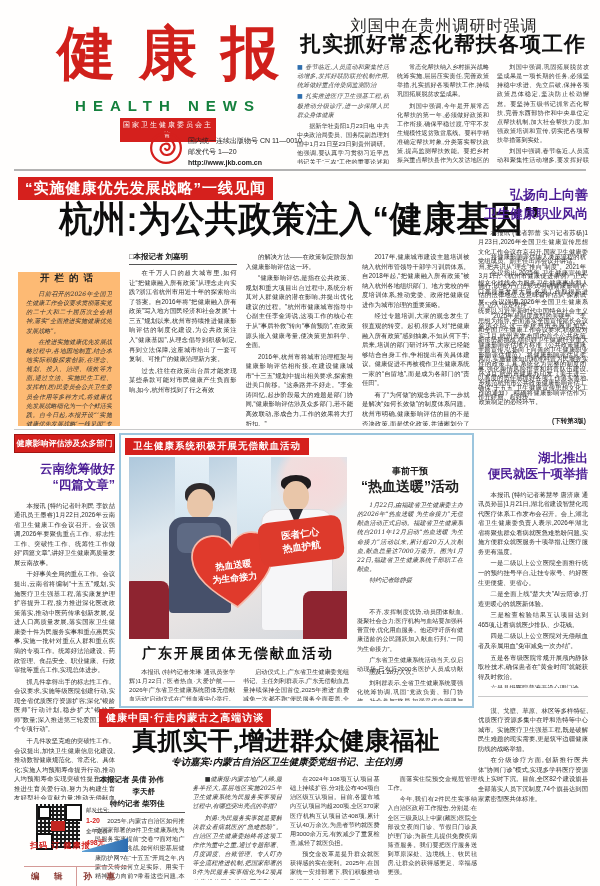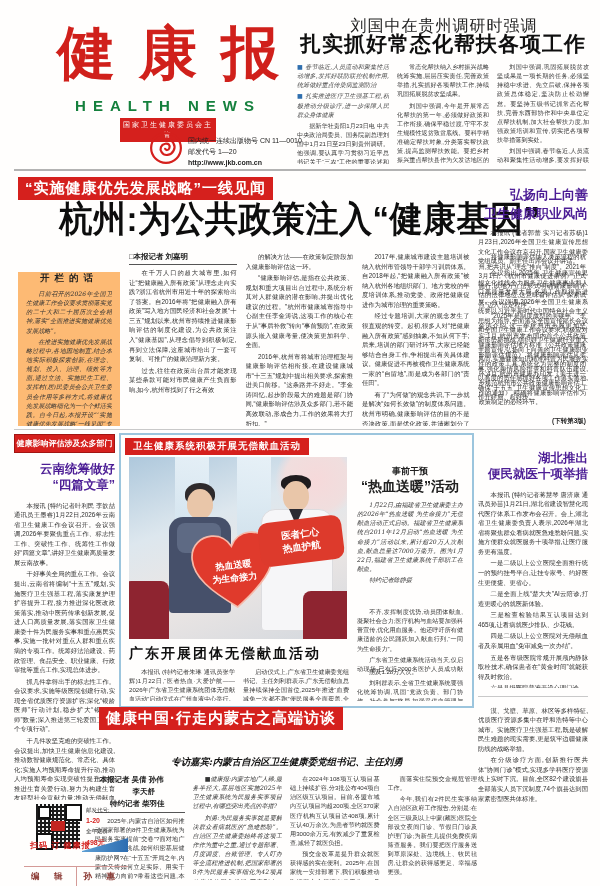--- a/index.html
+++ b/index.html
@@ -47,21 +47,21 @@
   .body-f{position:absolute;border-radius:14px 14px 4px 4px;}
   .seat{position:absolute;bottom:0;background:#8e2430;border-radius:8px 8px 0 0;}
   .heart-sign{position:absolute;width:86px;height:80px;transform:rotate(-6deg);}
   .heart-sign svg{position:absolute;inset:0;}
   .sign-text{position:absolute;inset:0;display:flex;flex-direction:column;align-items:center;
              justify-content:center;color:#fff;font-weight:bold;font-size:9px;line-height:1.4;
              text-align:center;padding-top:2px;}
   .bubble-sign{position:absolute;width:84px;height:44px;background:#dd3a2c;border-radius:10px;
                transform:rotate(-7deg);display:flex;flex-direction:column;align-items:center;
                justify-content:center;color:#fff;font-weight:bold;font-size:9.5px;line-height:1.35;}
-  .caption-h{font-size:14px;font-weight:900;letter-spacing:2px;color:#101010;}
+  .caption-h{font-size:14px;font-weight:900;text-align:center;letter-spacing:2px;color:#101010;}
   
   .qr{width:44px;height:44px;position:relative;
       background:repeating-linear-gradient(0deg,#1c1c1c 0 2px,transparent 2px 4px),
                  repeating-linear-gradient(90deg,#1c1c1c 0 2px,#f4f4f4 2px 4px);}
   .qr::before{content:"";position:absolute;left:2px;top:2px;width:9px;height:9px;border:2px solid #111;background:#fff;
               box-shadow:29px 0 0 0 #fff,29px 0 0 2px #111,0 29px 0 0 #fff,0 29px 0 2px #111;}
   .qr-badge{position:absolute;left:15px;top:17px;width:14px;height:10px;background:#c32420;color:#fff;
             font-size:4px;display:flex;align-items:center;justify-content:center;}
   .swoosh{position:absolute;background:linear-gradient(90deg,#5e9fd4,#2d6db1);
           clip-path:polygon(0 92%,100% 0,100% 100%,0 100%);}
@@ -258,22 +258,23 @@
         <p>六是县级医院普遍开设心理门诊。</p>
       </div>
     <div class="hr1" style="margin:8px 0 9px;"></div>
     <div class="t6">
         <p>漠、戈壁、草原、林区等多样特征,优质医疗资源多集中在呼和浩特等中心城市。实施医疗卫生强基工程,既是破解民生难题的现实需要,更是筑牢边疆健康防线的战略举措。</p>
         <p>在分级诊疗方面,创新推行医共体“协同门诊”模式,实现多学科医疗资源线上实时下沉。目前,全区82个建设旗县全部落实人员下沉制度,74个旗县达到国家紧密型医共体标准。</p>
       </div>
   </div>
 
   <div class="abs" style="left:99px;top:707px;">
-    <span class="tag redbg" style="font-size:15px;">健康中国·行走内蒙古之高端访谈</span>
-  </div>
+    <span class="tag redbg" style="font-size:10px;">健康中国·行走内蒙古之高端访谈</span>
+  </div>
+  <div class="abs" style="left:95px;top:724px;width:382px;font-size:25px;font-weight:900;text-align:center;color:#0d0d0d;">真抓实干,增进群众健康福祉</div>
   <div class="abs kai" style="left:96px;top:756px;width:382px;font-size:9.5px;font-weight:bold;text-align:center;color:#111;">专访嘉宾:内蒙古自治区卫生健康委党组书记、主任刘勇</div>
   <div class="abs flexcols" style="left:95px;top:774px;width:382px;height:106px;">
     <div style="min-width:0;overflow:hidden;">
       <div style="font-size:7.5px;font-weight:bold;line-height:1.6;border-bottom:0.5px solid #555;padding-bottom:2px;margin-bottom:3px;">
         <div>□本报记者  吴倩  孙伟</div>
         <div style="text-indent:5em;">李天舒</div>
         <div style="text-indent:2em;">特约记者  柴羽佳</div>
       </div>
       <div class="t6s">
           <p>2025年,内蒙古自治区如何推动国家部署的8件卫生健康系统为民服务实事提前“交卷”?面对地广人稀的现实挑战,如何织密基层健康防护网?在“十五五”开局之年,内蒙古又将如何立足实际、用实干精神奋力向前?带着这些问题,本报“行走健康中国”报道组专访内蒙古自治区卫生健康委党组书记、主任刘勇。</p>

